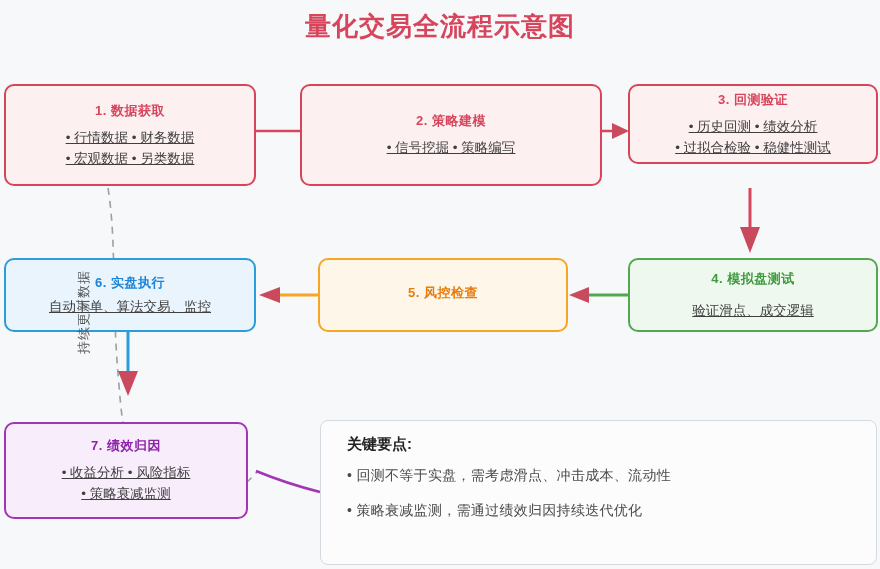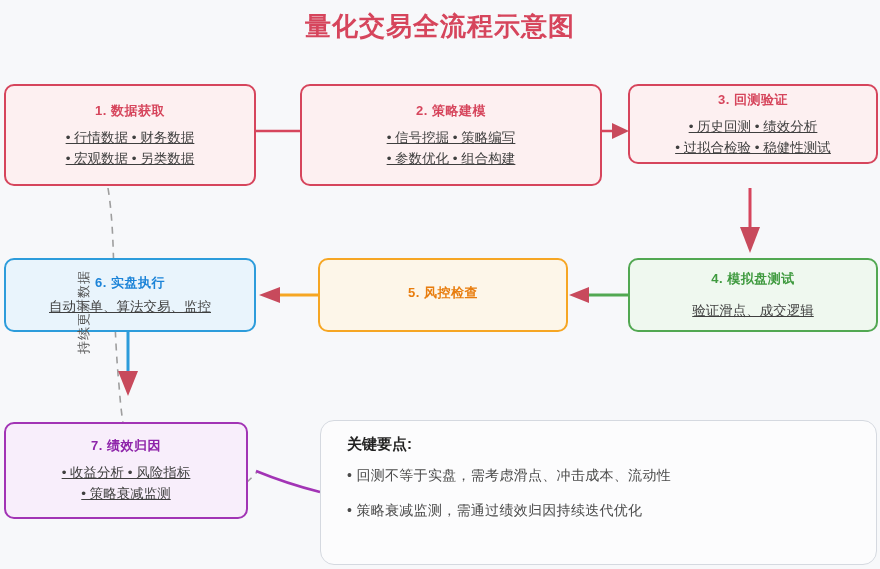--- a/index.html
+++ b/index.html
@@ -30,21 +30,21 @@
   .node.orange{background:var(--orange-bg);border-color:var(--orange);}
   .node.orange .node-title{color:var(--orange-title);}
   .node.blue{background:var(--blue-bg);border-color:var(--blue);}
   .node.blue .node-title{color:var(--blue-title);text-align:center;}
   .node.purple{background:var(--purple-bg);border-color:var(--purple);}
   .node.purple .node-title{color:var(--purple-title);}
 
   .note-box{
     position:absolute;left:320px;top:420px;width:557px;height:145px;
     box-sizing:border-box;background:var(--note-bg,#fcfcfd);
-    border:1.5px solid var(--note-border,#d5d9e0);border-radius:14px;
+    border:1.5px solid var(--note-border,#d5d9e0);border-radius:8px;
     padding:14px 0 0 26px;
   }
   .note-heading{font-size:15px;font-weight:bold;color:#222;margin-bottom:13px;}
   .note-item{font-size:14px;color:#4a4a4a;margin-bottom:17px;letter-spacing:.3px;}
 
   .edge-layer{position:absolute;inset:0;pointer-events:none;}
 
   .vertical-label{
     position:absolute;left:19px;top:303px;width:130px;height:18px;
     transform:rotate(-90deg);
@@ -97,21 +97,20 @@
 
   <div class="node red" style="left:4px;top:84px;width:252px;height:102px">
     <div class="node-title">1. 数据获取</div>
     <div class="node-line">• 行情数据 • 财务数据</div>
     <div class="node-line">• 宏观数据 • 另类数据</div>
   </div>
 
   <div class="node red" style="left:300px;top:84px;width:302px;height:102px">
     <div class="node-title">2. 策略建模</div>
     <div class="node-line">• 信号挖掘 • 策略编写</div>
-    <div class="node-line">• 参数优化 • 组合构建</div>
   </div>
 
   <div class="node red" style="left:628px;top:84px;width:250px;height:80px">
     <div class="node-title">3. 回测验证</div>
     <div class="node-line">• 历史回测 • 绩效分析</div>
     <div class="node-line">• 过拟合检验 • 稳健性测试</div>
   </div>
 
   <div class="node green" style="left:628px;top:258px;width:250px;height:74px">
     <div class="node-title" style="margin-bottom:12px">4. 模拟盘测试</div>

